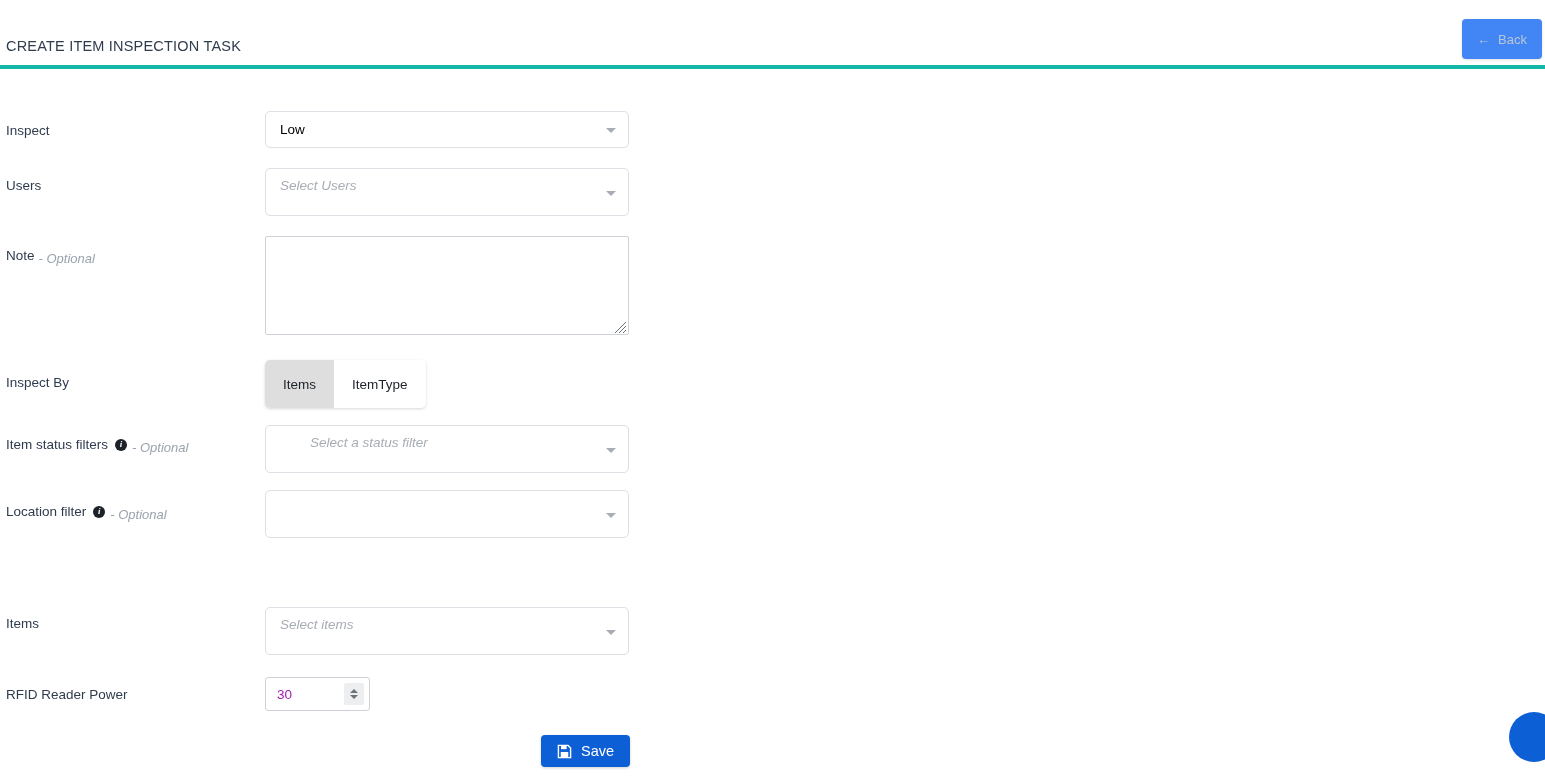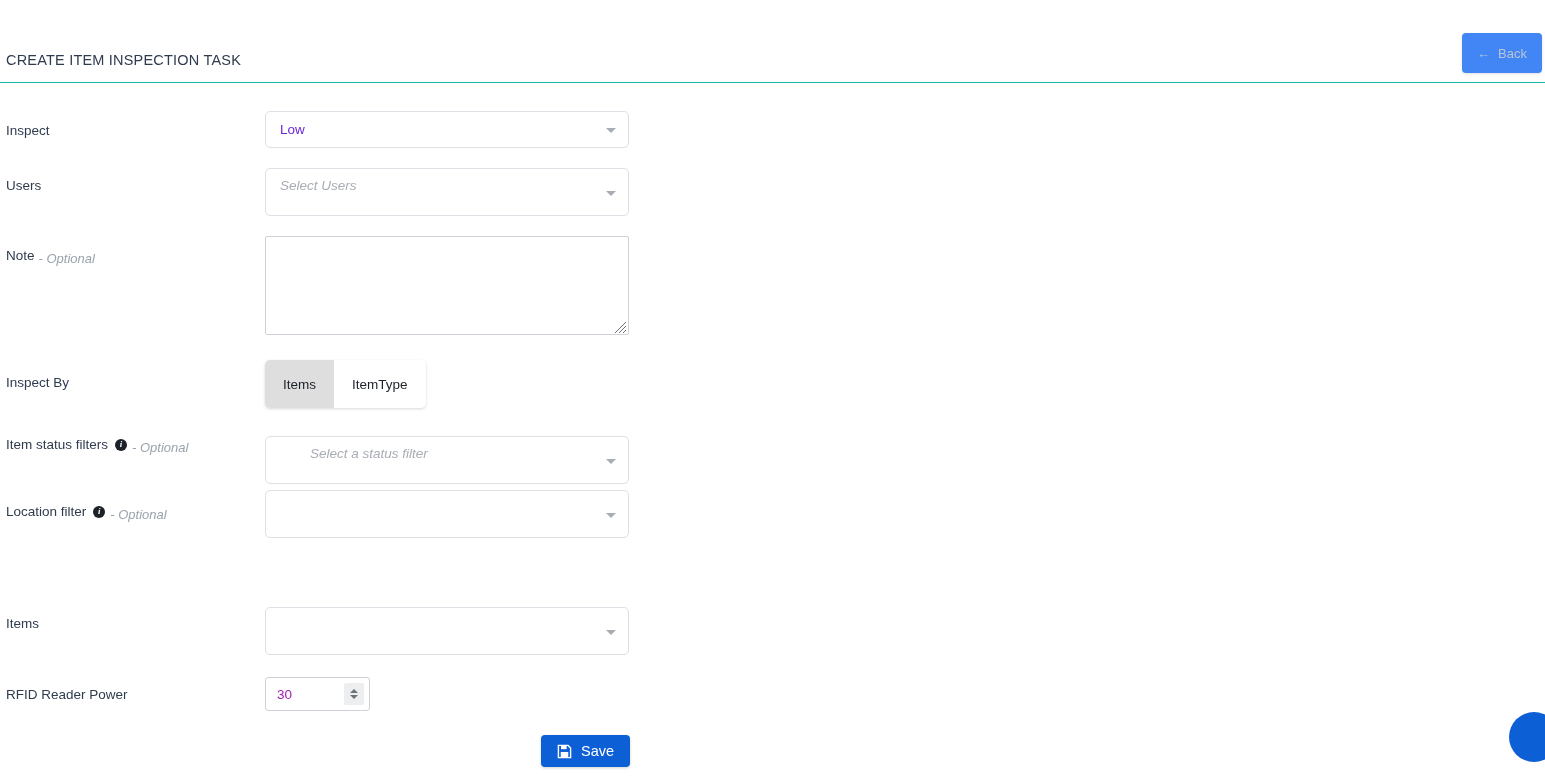--- a/index.html
+++ b/index.html
@@ -20,22 +20,21 @@
     background: #ffffff;
   }
 
   
   .header {
     position: absolute;
     left: 0;
     top: 0;
     width: 1545px;
     height: 69px;
-    border-bottom: 1px solid #14b8a6;
-    margin-top: 14px;
+    border-bottom: 4px solid #14b8a6;
   }
   .page-title {
     position: absolute;
     left: 6px;
     top: 38px;
     font-size: 14.5px;
     letter-spacing: 0.2px;
     color: #2f3c4e;
     white-space: nowrap;
   }
@@ -122,21 +121,21 @@
     border-radius: 5px;
     display: flex;
     align-items: center;
     padding: 0 14px;
     cursor: pointer;
   }
   .select.single { height: 37px; align-items: center; }
   .select.multi  { height: 48px; align-items: flex-start; padding-top: 9px; font-style: italic; }
   .select-value {
     font-size: 13.5px;
-    color: #6d28d9;
+    color: #000000;
     flex: 1;
     white-space: nowrap;
     overflow: hidden;
   }
   .select-value.placeholder { color: #a8adb4; }
   .caret {
     position: absolute;
     right: 12px;
     width: 0; height: 0;
     border-left: 5px solid transparent;
@@ -346,21 +345,21 @@
         <button class="segment">ItemType</button>
       </div>
     </div>
 
     <div class="row" style="top:356px; height:60px;">
       <div class="row-label" style="top:9px;">
         <span>Item status filters</span>
         <span class="info-icon">i</span>
         <span class="optional">- Optional</span>
       </div>
-      <div class="select multi" style="top:11px;padding-left:44px;">
+      <div class="select multi" style="top:0px;padding-left:44px;">
         <span class="select-value placeholder">Select a status filter</span>
         <span class="caret"></span>
       </div>
     </div>
 
     <div class="row" style="top:421px; height:60px;">
       <div class="row-label" style="top:11px;">
         <span>Location filter</span>
         <span class="info-icon">i</span>
         <span class="optional">- Optional</span>
@@ -370,20 +369,21 @@
         <span class="caret"></span>
       </div>
     </div>
 
 
     <div class="row" style="top:538px; height:60px;">
       <div class="row-label" style="top:9px;">
         <span>Items</span>
       </div>
       <div class="select multi" style="top:0px;">
+        <span class="select-value placeholder">Select items</span>
         <span class="caret"></span>
       </div>
     </div>
 
     <div class="row" style="top:608px; height:46px;">
       <div class="row-label" style="top:10px;">
         <span>RFID Reader Power</span>
       </div>
       <div class="stepper" style="top:0px;">
         <span class="stepper-value">30</span>

